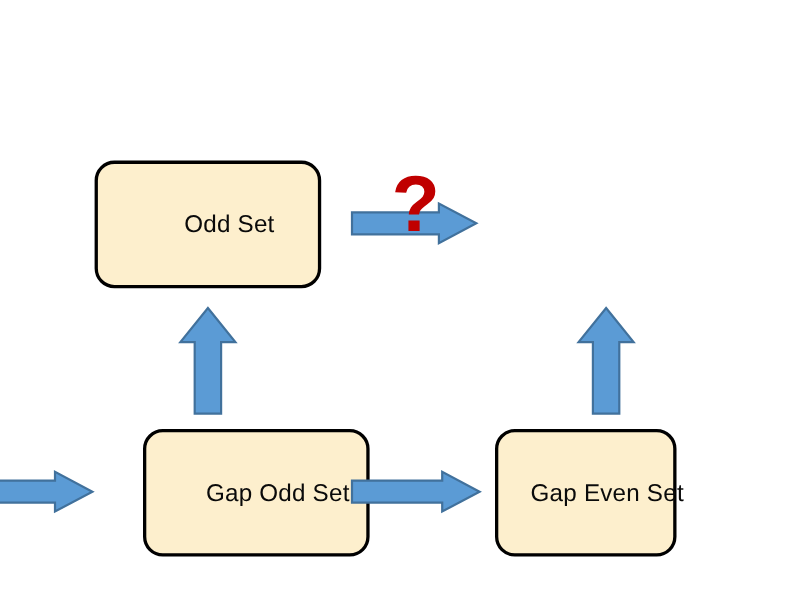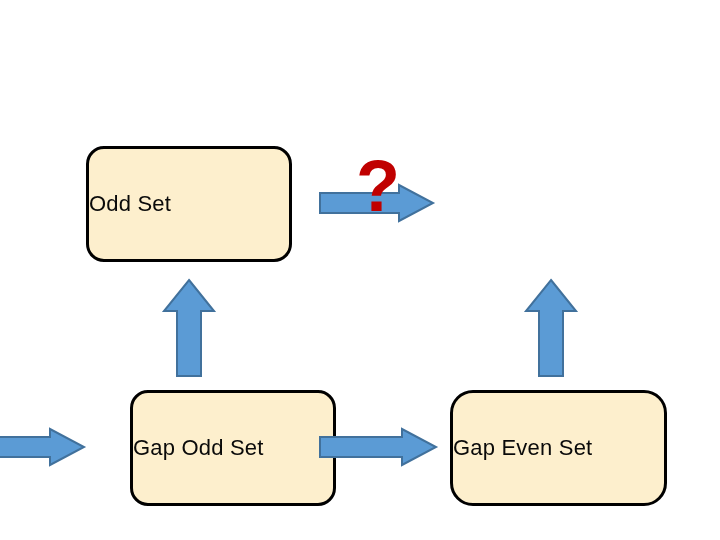--- a/index.html
+++ b/index.html
@@ -18,21 +18,22 @@
     overflow: hidden;
   }
   .node-box {
     position: absolute;
     box-sizing: border-box;
     background: #FDEFCD;
     border: 3px solid #000000;
     border-radius: 18px;
     display: flex;
     align-items: center;
-    justify-content: flex-start;
+    justify-content: center;
+    padding-left: 39px;
   }
   .node-label {
     font-family: "Liberation Sans", sans-serif;
     font-size: 22px;
     color: #0a0a0a;
     line-height: 1;
     letter-spacing: 0.2px;
     white-space: nowrap;
   }
   .arrow {
@@ -62,21 +63,21 @@
 
   <div class="node-box" style="left:86px; top:146px; width:206px; height:116px;">
     <span class="node-label">Odd Set</span>
   </div>
 
 
   <div class="node-box" style="left:86px; top:390px; width:206px; height:116px;margin-left:44px;">
     <span class="node-label">Gap Odd Set</span>
   </div>
 
-  <div class="node-box" style="left:450px; top:390px; width:217px; height:116px;border-radius:23px;">
+  <div class="node-box" style="left:450px; top:390px; width:165px; height:116px;">
     <span class="node-label">Gap Even Set</span>
   </div>
 
   <div class="arrow" style="left:319px; top:184px; width:115px; height:38px;">
     <svg viewBox="0 0 115 38" preserveAspectRatio="none">
       <polygon points="1,9 80,9 80,1 114,19 80,37 80,29 1,29" fill="#5B9BD5" stroke="#41719C" stroke-width="2" stroke-linejoin="miter"></polygon>
     </svg>
   </div>
 
   <div class="qmark" style="left:348px; top:150px; width:60px;">?</div>

